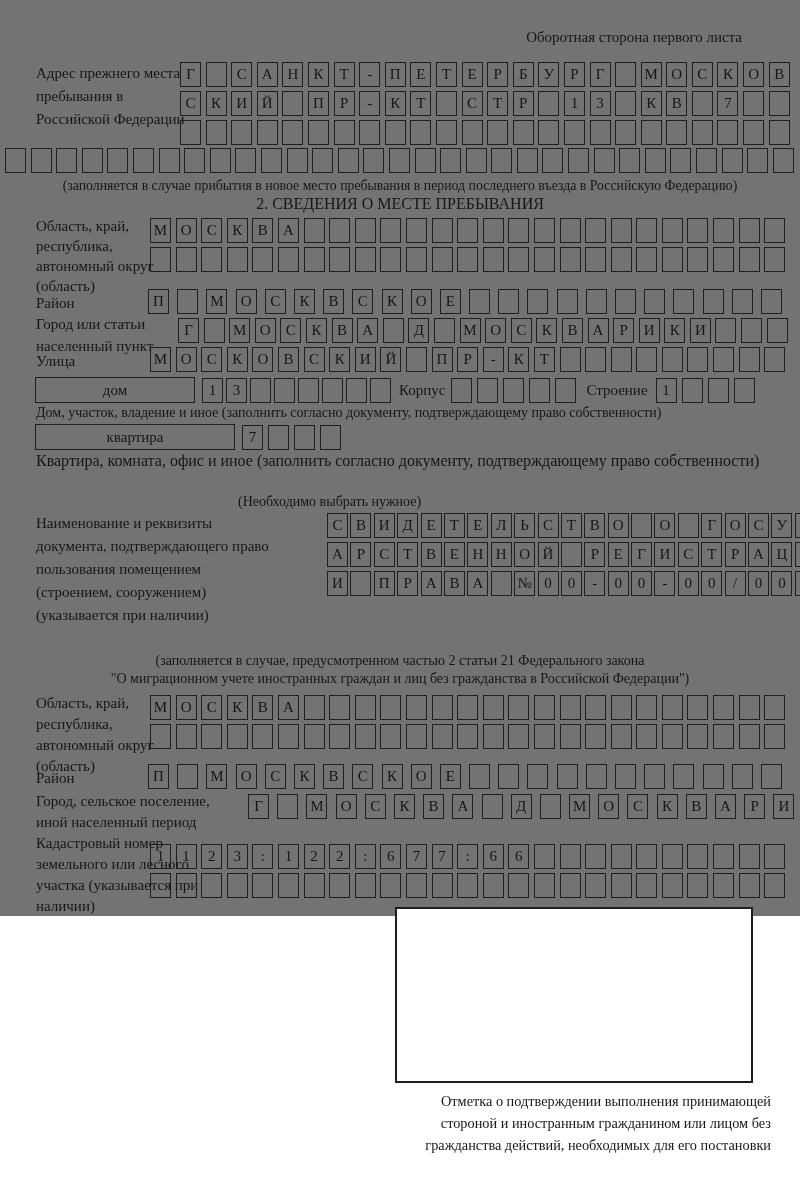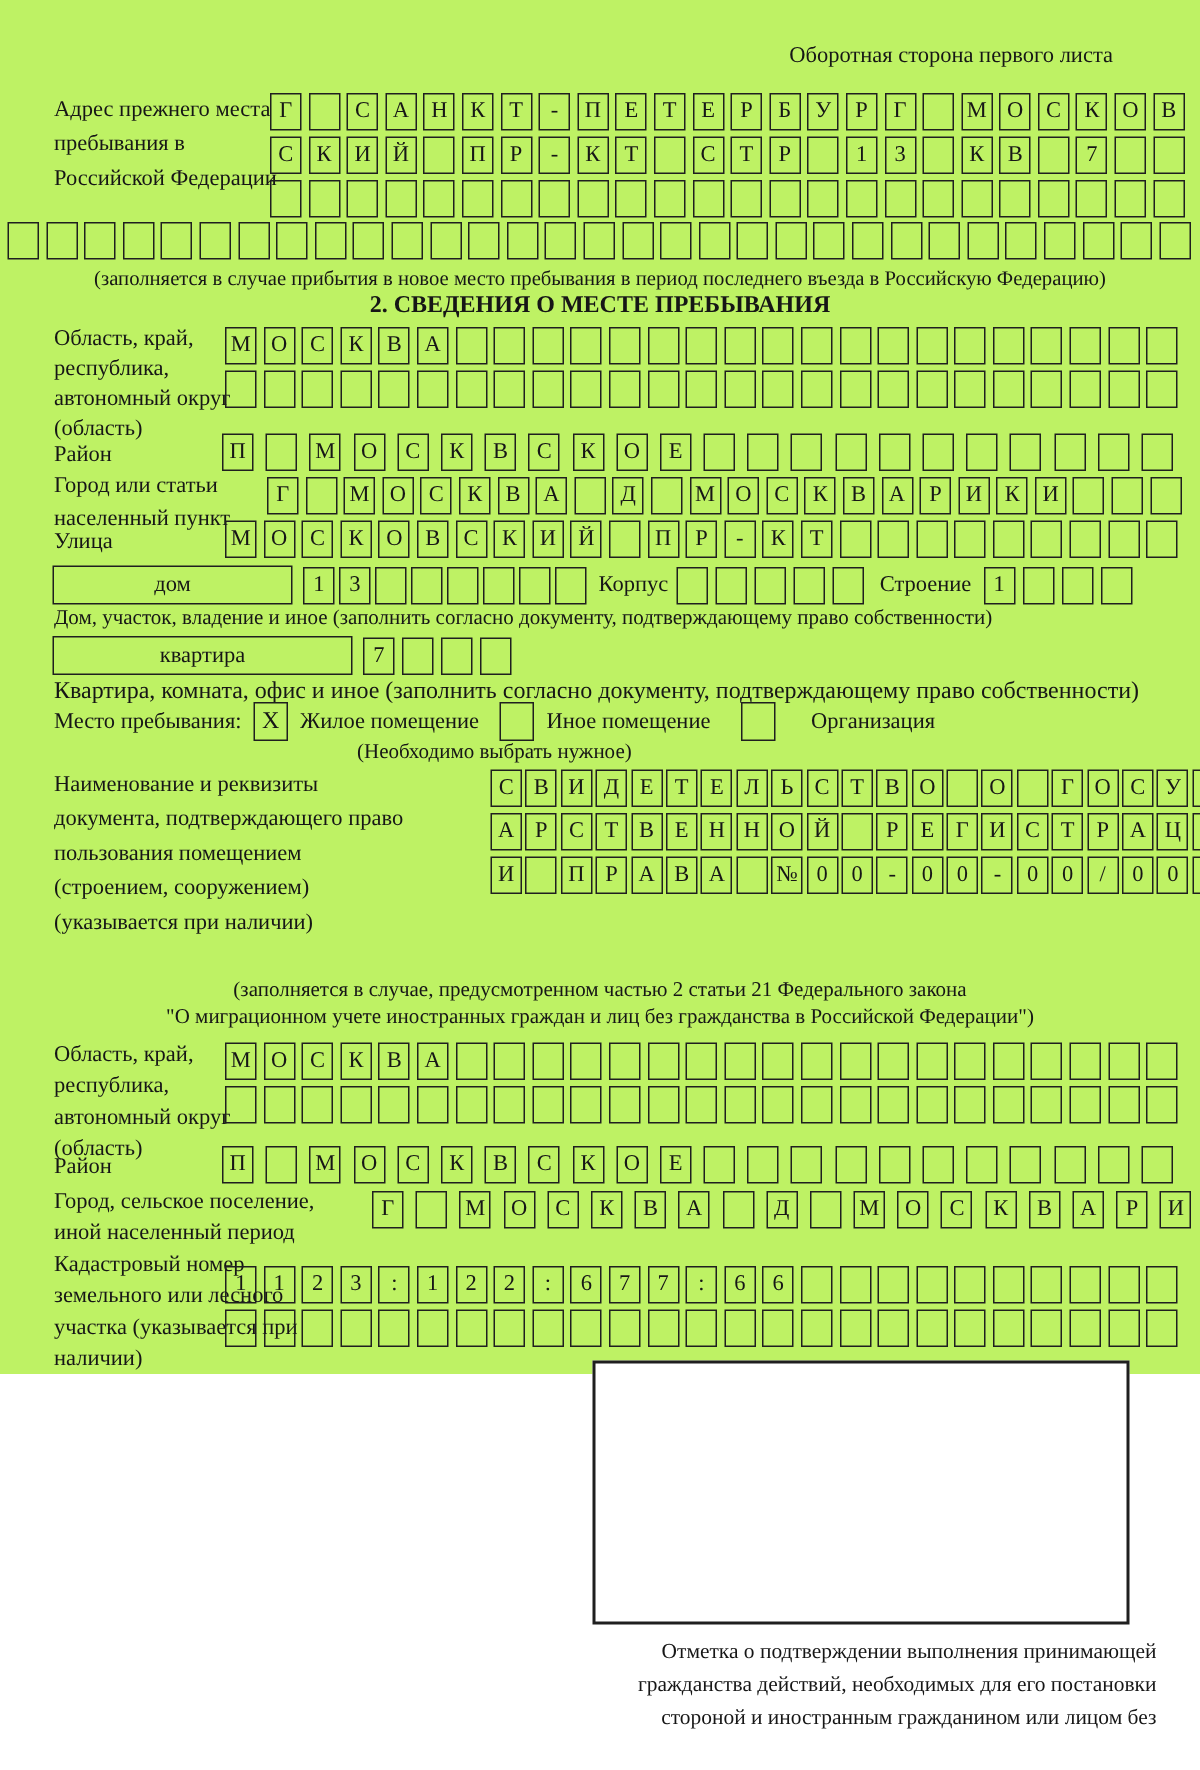--- a/index.html
+++ b/index.html
@@ -1,23 +1,23 @@
 <!DOCTYPE html>
 <html lang="ru"><head>
 <meta charset="utf-8">
 <style>
   *{margin:0;padding:0;box-sizing:border-box}
   html,body{background:#fff}
   body{width:800px;height:1180px;font-family:"Liberation Serif","DejaVu Serif",serif;color:#161616;overflow:hidden}
-  .page{position:relative;width:800px;height:916px;background:#bef264}
+  .page{position:relative;width:800px;height:916px;background:#737373}
   .abs{position:absolute}
   .lbl{font-size:15px;line-height:23px}
   .note{font-size:13.8px;line-height:18px}
   .center{text-align:center;left:0;right:0}
-  .bold{font-weight:bold}
+  .bold{font-weight:normal}
   .row{display:flex;gap:4.6px}
   .row.wide{gap:8.2px}
   .row.tight{gap:2.4px}
   .row.hgap{gap:3px}
   .row.mgap{gap:5px}
   .cell{flex:none;width:21px;height:25px;border:1.5px solid #1f1f1f;display:flex;align-items:center;justify-content:center;font-size:15px;overflow:hidden}
   .fieldbox{flex:none;height:26px;border:1.7px solid #1f1f1f;display:flex;align-items:center;justify-content:center;font-size:15px}
   .stay-row{position:absolute;display:flex;align-items:center;font-size:15px}
   .chk{flex:none;width:23px;height:26px;border:1.7px solid #1f1f1f;display:flex;align-items:center;justify-content:center;font-size:16px}
   .house-row{position:absolute;display:flex;align-items:center;font-size:15px}
@@ -326,35 +326,20 @@
     <span style="width:7px"></span>
     <span class="row mgap">
         <span class="cell">7</span>
         <span class="cell"></span>
         <span class="cell"></span>
         <span class="cell"></span>
       </span>
   </div>
   <div class="abs" style="top:452px;left:36px;font-size:16px">Квартира, комната, офис и иное (заполнить согласно документу, подтверждающему право собственности)</div>
 
-  <div class="stay-row" style="top:468px;left:36px">
-    <span>Место пребывания:</span>
-    <span style="width:8px"></span>
-    <span class="chk">X</span>
-    <span style="width:8px"></span>
-    <span>Жилое помещение</span>
-    <span style="width:14px"></span>
-    <span class="chk"></span>
-    <span style="width:8px"></span>
-    <span>Иное помещение</span>
-    <span style="width:20px"></span>
-    <span class="chk"></span>
-    <span style="width:24px"></span>
-    <span>Организация</span>
-  </div>
   <div class="abs" style="top:494px;left:238px;font-size:14px">(Необходимо выбрать нужное)</div>
 
   <div class="abs lbl" style="top:512px;left:36px;width:238px">Наименование и реквизиты документа, подтверждающего право пользования помещением (строением, сооружением) (указывается при наличии)</div>
   <div class="abs row tight" style="top:513px;left:327px">
       <span class="cell">С</span>
       <span class="cell">В</span>
       <span class="cell">И</span>
       <span class="cell">Д</span>
       <span class="cell">Е</span>
       <span class="cell">Т</span>
@@ -581,17 +566,17 @@
       <span class="cell"></span>
       <span class="cell"></span>
       <span class="cell"></span>
       <span class="cell"></span>
       <span class="cell"></span>
     </div>
 
   <div class="abs bigbox" style="top:907px;left:395px;width:358px;height:176px"></div>
   <div class="abs" style="top:1090px;left:385px;width:386px">
     <div class="cap">Отметка о подтверждении выполнения принимающей</div>
+    <div class="cap">стороной и иностранным гражданином или лицом без</div>
     <div class="cap">гражданства действий, необходимых для его постановки</div>
-    <div class="cap">стороной и иностранным гражданином или лицом без</div>
   </div>
 
 </div>
 
 </body></html>

